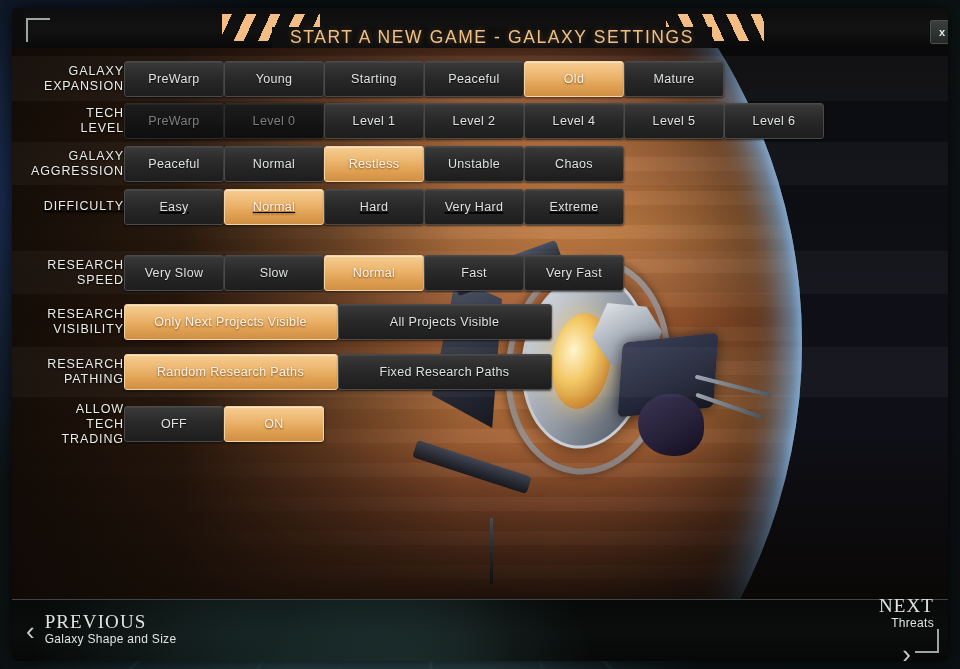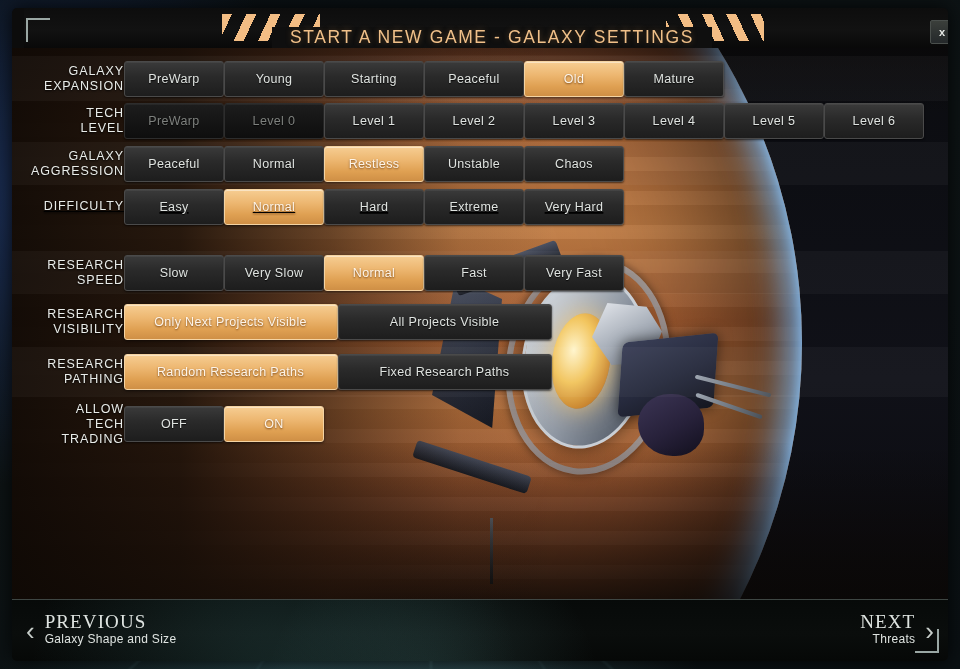--- a/index.html
+++ b/index.html
@@ -252,21 +252,21 @@
     display:flex;align-items:center;justify-content:space-between;
   }
   #navbar:before{
     content:"";position:absolute;inset:0;
     background:
       radial-gradient(circle at 28% 140%, rgba(80,150,150,.22) 0%, rgba(0,0,0,0) 36%),
       radial-gradient(circle at 45% 160%, rgba(110,180,180,.18) 0%, rgba(0,0,0,0) 32%);
     pointer-events:none;
   }
   .nav-btn{display:flex;align-items:center;gap:10px;padding:0 14px;cursor:pointer;position:relative;z-index:2;}
-  .nav-btn.next{justify-content:flex-end;}
+  .nav-btn.next{justify-content:flex-end;flex-direction:column;}
   .chev{color:#c6cdc9;font-size:26px;line-height:22px;font-weight:300;}
   .nav-txt{display:flex;flex-direction:column;}
   .nav-kicker{color:#dfe4e1;font-size:19px;letter-spacing:1.1px;text-transform:uppercase;line-height:17px;font-family:Liberation Serif, serif;}
   .nav-sub{color:#dfe4e1;font-size:12px;letter-spacing:.3px;line-height:19px;}
   .nav-btn.next .nav-txt{align-items:flex-end;}
 </style>
 </head>
 <body>
 
 <div id="desktop">
@@ -325,21 +325,20 @@
             <div class="opt">Mature</div>
           </div>
         </div>
         <div class="row" style="top: 51px; height: 43px;">
           <div class="row-label">TECH<br>LEVEL</div>
           <div class="row-opts">
             <div class="opt disabled">PreWarp</div>
             <div class="opt disabled">Level 0</div>
             <div class="opt">Level 1</div>
             <div class="opt">Level 2</div>
-            <div class="opt">Level 3</div>
             <div class="opt">Level 4</div>
             <div class="opt">Level 5</div>
             <div class="opt">Level 6</div>
           </div>
         </div>
         <div class="row shade" style="top: 94px; height: 43px;">
           <div class="row-label">GALAXY<br>AGGRESSION</div>
           <div class="row-opts">
             <div class="opt">Peaceful</div>
             <div class="opt">Normal</div>
@@ -347,29 +346,29 @@
             <div class="opt">Unstable</div>
             <div class="opt">Chaos</div>
           </div>
         </div>
         <div class="row" style="top: 137px; height: 43px; text-decoration: underline;">
           <div class="row-label">DIFFICULTY</div>
           <div class="row-opts">
             <div class="opt">Easy</div>
             <div class="opt selected">Normal</div>
             <div class="opt">Hard</div>
+            <div class="opt">Very Hard</div>
             <div class="opt">Extreme</div>
-            <div class="opt">Very Hard</div>
           </div>
         </div>
         <div class="row shade" style="top: 203px; height: 43px;">
           <div class="row-label">RESEARCH<br>SPEED</div>
           <div class="row-opts">
+            <div class="opt">Very Slow</div>
             <div class="opt">Slow</div>
-            <div class="opt">Very Slow</div>
             <div class="opt selected">Normal</div>
             <div class="opt">Fast</div>
             <div class="opt">Very Fast</div>
           </div>
         </div>
         <div class="row" style="top: 249px; height: 50px;">
           <div class="row-label">RESEARCH<br>VISIBILITY</div>
           <div class="row-opts">
             <div class="opt wide selected">Only Next Projects Visible</div>
             <div class="opt wide">All Projects Visible</div>

